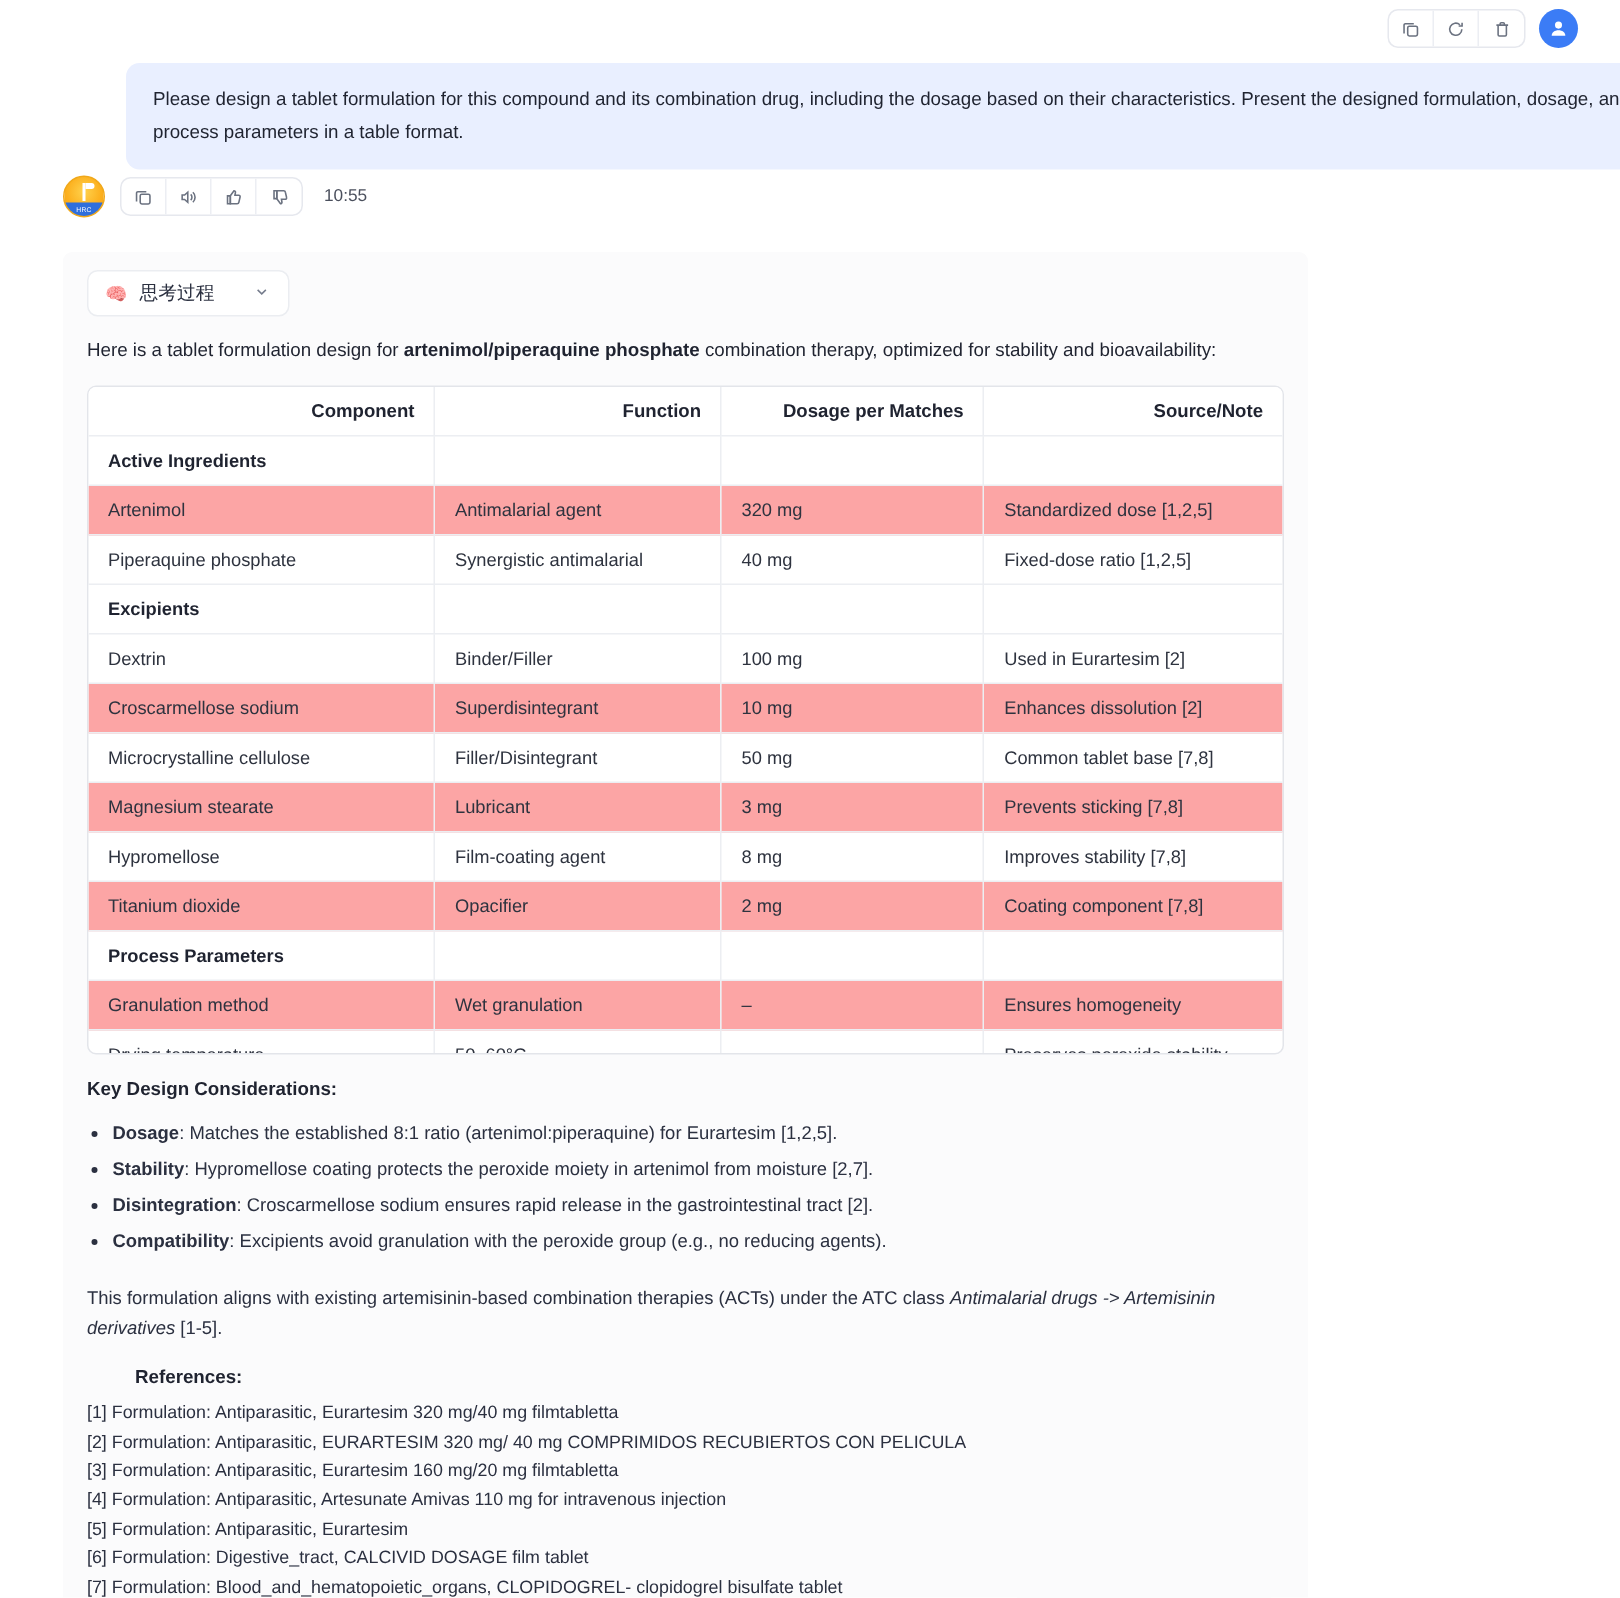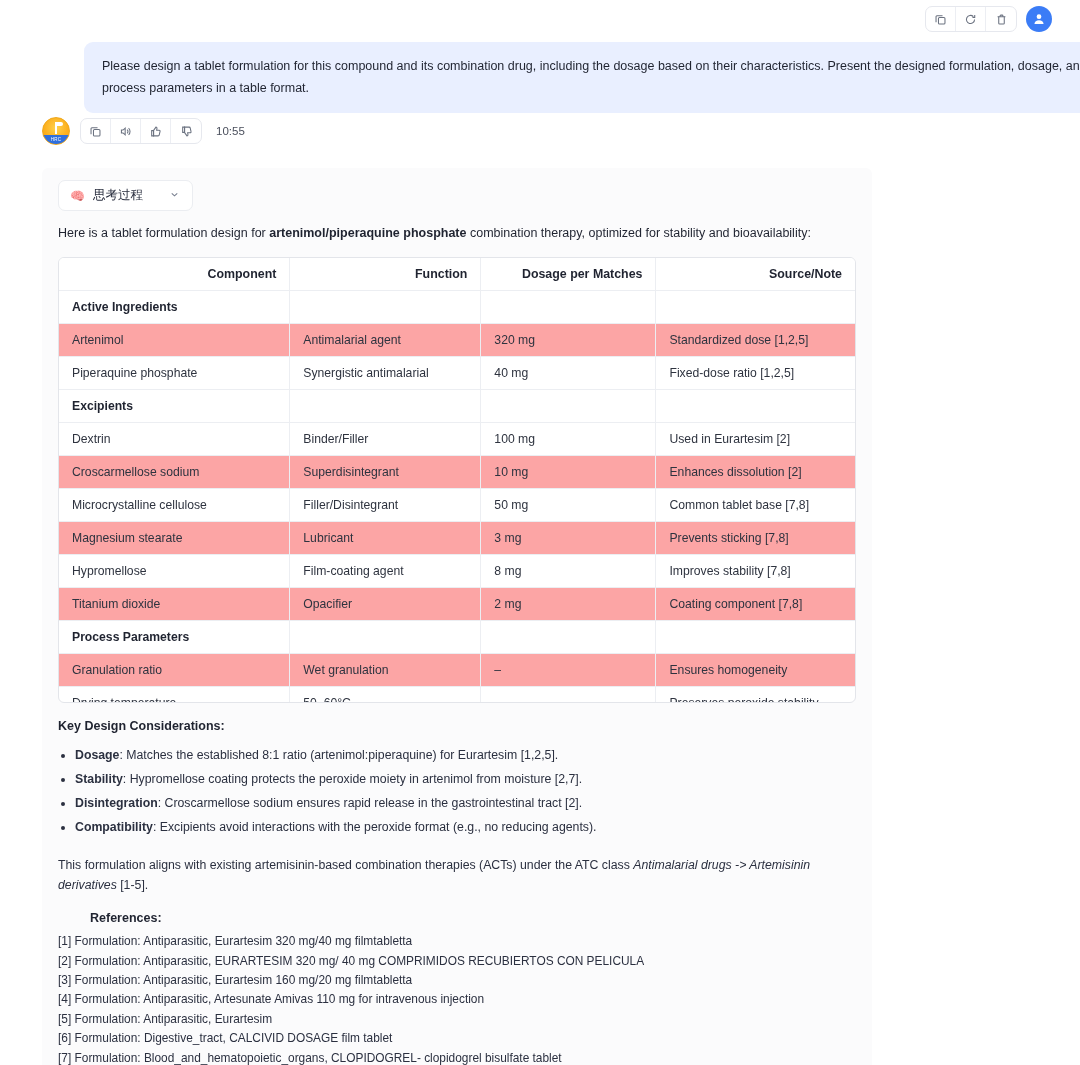--- a/index.html
+++ b/index.html
@@ -327,41 +327,41 @@
               <td>2 mg</td>
               <td>Coating component [7,8]</td>
             </tr>
             <tr class="section">
               <td>Process Parameters</td>
               <td></td>
               <td></td>
               <td></td>
             </tr>
             <tr class="alt">
-              <td>Granulation ratio</td>
+              <td>Granulation method</td>
               <td>Wet granulation</td>
               <td>–</td>
               <td>Ensures homogeneity</td>
             </tr>
             <tr>
               <td>Drying temperature</td>
               <td>50–60°C</td>
               <td>–</td>
               <td>Preserves peroxide stability</td>
             </tr>
           </tbody>
       </table>
     </div>
 
     <div class="sect-title">Key Design Considerations:</div>
     <ul class="points" id="considerations-list">
         <li><b>Dosage</b><span>: Matches the established 8:1 ratio (artenimol:piperaquine) for Eurartesim [1,2,5].</span></li>
         <li><b>Stability</b><span>: Hypromellose coating protects the peroxide moiety in artenimol from moisture [2,7].</span></li>
         <li><b>Disintegration</b><span>: Croscarmellose sodium ensures rapid release in the gastrointestinal tract [2].</span></li>
-        <li><b>Compatibility</b><span>: Excipients avoid interactions with the peroxide format (e.g., no reducing agents).</span></li>
+        <li><b>Compatibility</b><span>: Excipients avoid granulation with the peroxide group (e.g., no reducing agents).</span></li>
       </ul>
 
     <p class="align-note">
       <span>This formulation aligns with existing artemisinin-based combination therapies (ACTs) under the ATC class </span><i>Antimalarial drugs -&gt; Artemisinin derivatives</i><span> [1-5].</span>
     </p>
 
     <div class="refs-title">References:</div>
     <div id="references-list">
         <div class="ref">[1] Formulation: Antiparasitic, Eurartesim 320 mg/40 mg filmtabletta</div>
         <div class="ref">[2] Formulation: Antiparasitic, EURARTESIM 320 mg/ 40 mg COMPRIMIDOS RECUBIERTOS CON PELICULA</div>

